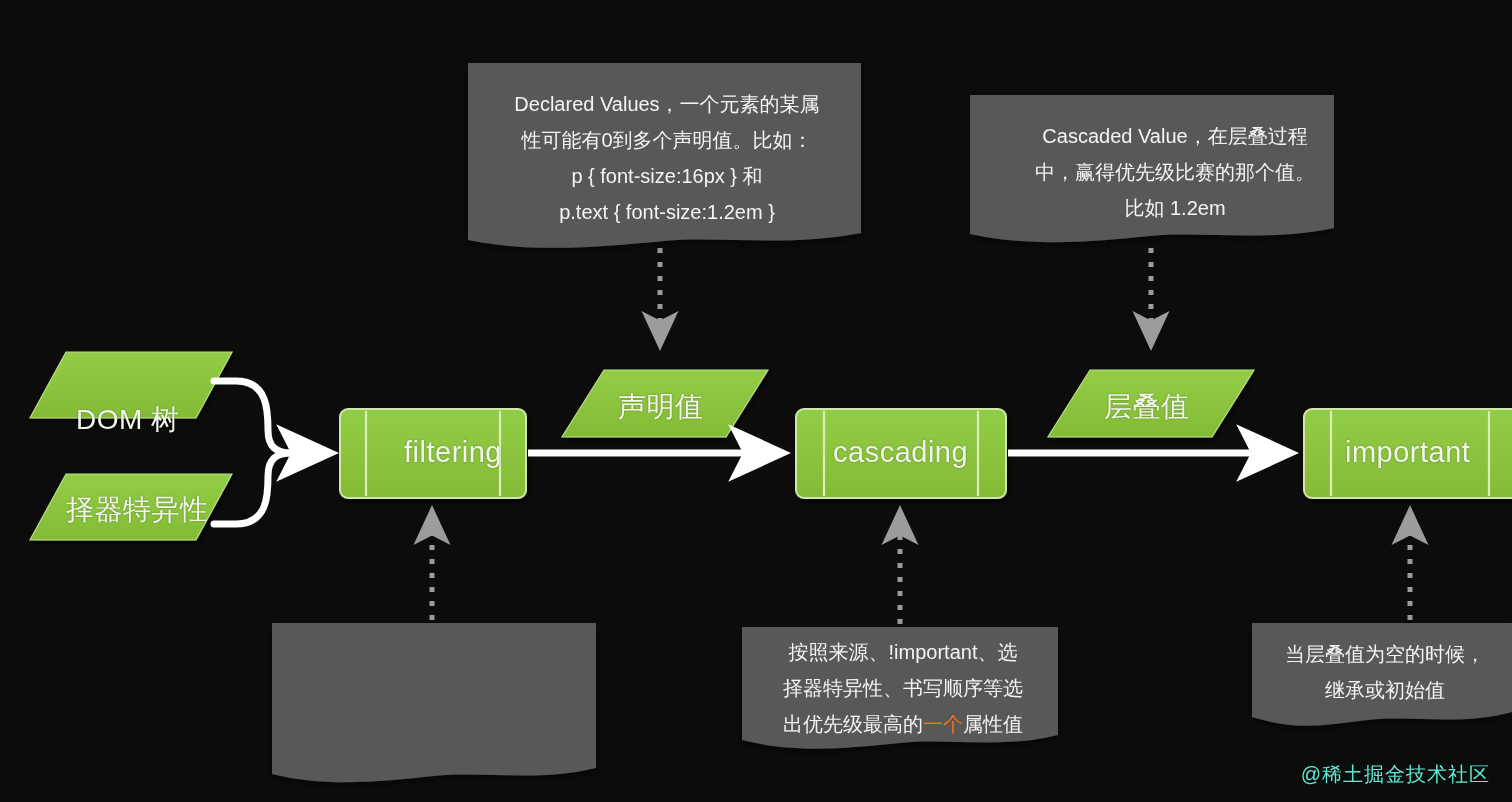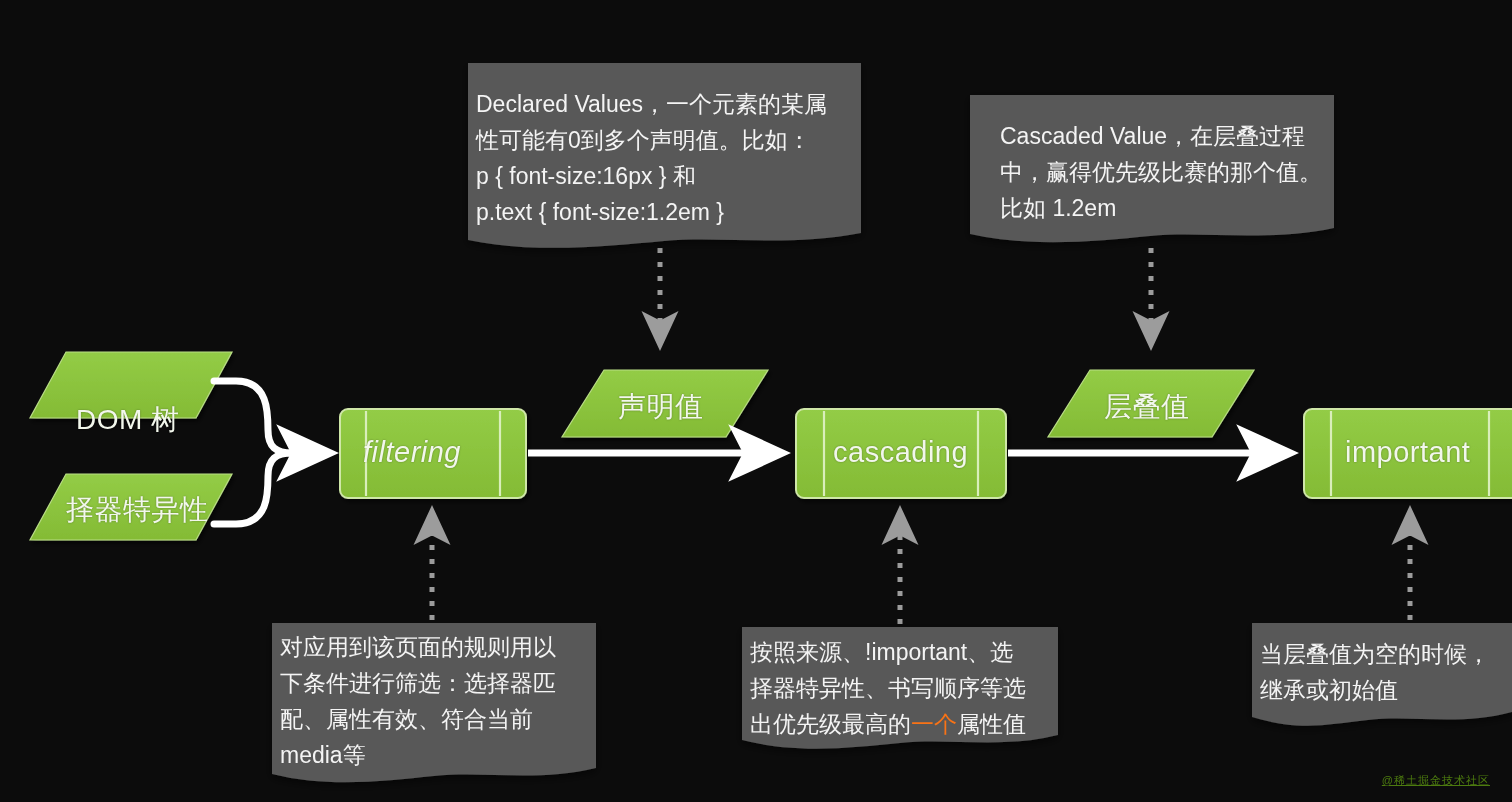--- a/index.html
+++ b/index.html
@@ -25,34 +25,34 @@
     font-size: 29px;
     letter-spacing: 0.5px;
     white-space: nowrap;
     text-shadow: 0 0 2px rgba(0,0,0,.35);
     pointer-events: none;
   }
   .node-label.cjk { font-size: 28px; }
   .callout-text {
     position: absolute;
     color: #f4f4f4;
-    font-size: 23px;
+    font-size: 20px;
     line-height: 36px;
     white-space: pre-wrap;
     pointer-events: none;
+    text-align: center;
   }
   .callout-text .hl { color: #f97316; }
   .watermark {
     position: absolute;
     right: 22px; bottom: 14px;
-    color: #4d7c0f;
-    font-size: 11px;
+    color: #5eead4;
+    font-size: 20px;
     letter-spacing: 1px;
     pointer-events: none;
-    text-decoration: underline;
   }
 </style>
 </head>
 <body>
 
 <div id="stage">
 
   <svg class="layer" viewBox="0 0 1512 802">
     <defs>
       <linearGradient id="greenGrad" x1="0" y1="0" x2="0" y2="1">
@@ -148,37 +148,33 @@
       <path d="M1252,623 L1512,623 L1512,712 C1462,726 1412,715 1368,720 C1324,725 1300,731 1252,717 Z" fill="#585858" filter="url(#calloutShadow)"></path>
     </g>
   </svg>
 
   <div class="node-label cjk" style="left:76px; top:369px;margin-top:32px;">DOM 树</div>
   <div class="node-label cjk" style="left:66px; top:491px;">择器特异性</div>
 
   <div class="node-label cjk" style="left:618px; top:388px;">声明值</div>
   <div class="node-label cjk" style="left:1104px; top:388px;">层叠值</div>
 
-  <div class="node-label" style="left:363px; top:436px;font-style:italic;">filtering</div>
+  <div class="node-label" style="left:404px; top:436px;">filtering</div>
   <div class="node-label" style="left:833px; top:436px;">cascading</div>
   <div class="node-label" style="left:1345px; top:436px;">important</div>
 
   <div class="callout-text" style="left:476px; top:86px; width:382px;">Declared Values，一个元素的某属
 性可能有0到多个声明值。比如：
 p { font-size:16px } 和
 p.text { font-size:1.2em }</div>
 
   <div class="callout-text" style="left:1000px; top:118px; width:350px;">Cascaded Value，在层叠过程
 中，赢得优先级比赛的那个值。
 比如 1.2em</div>
 
-  <div class="callout-text" style="left:280px; top:629px; width:310px;">对应用到该页面的规则用以
-下条件进行筛选：选择器匹
-配、属性有效、符合当前
-media等</div>
 
   <div class="callout-text" style="left:750px; top:634px; width:306px;"><span>按照来源、!important、选
 择器特异性、书写顺序等选
 出优先级最高的</span><span class="hl">一个</span><span>属性值</span></div>
 
   <div class="callout-text" style="left:1260px; top:636px; width:250px;">当层叠值为空的时候，
 继承或初始值</div>
 
   <div class="watermark">@稀土掘金技术社区</div>
 

